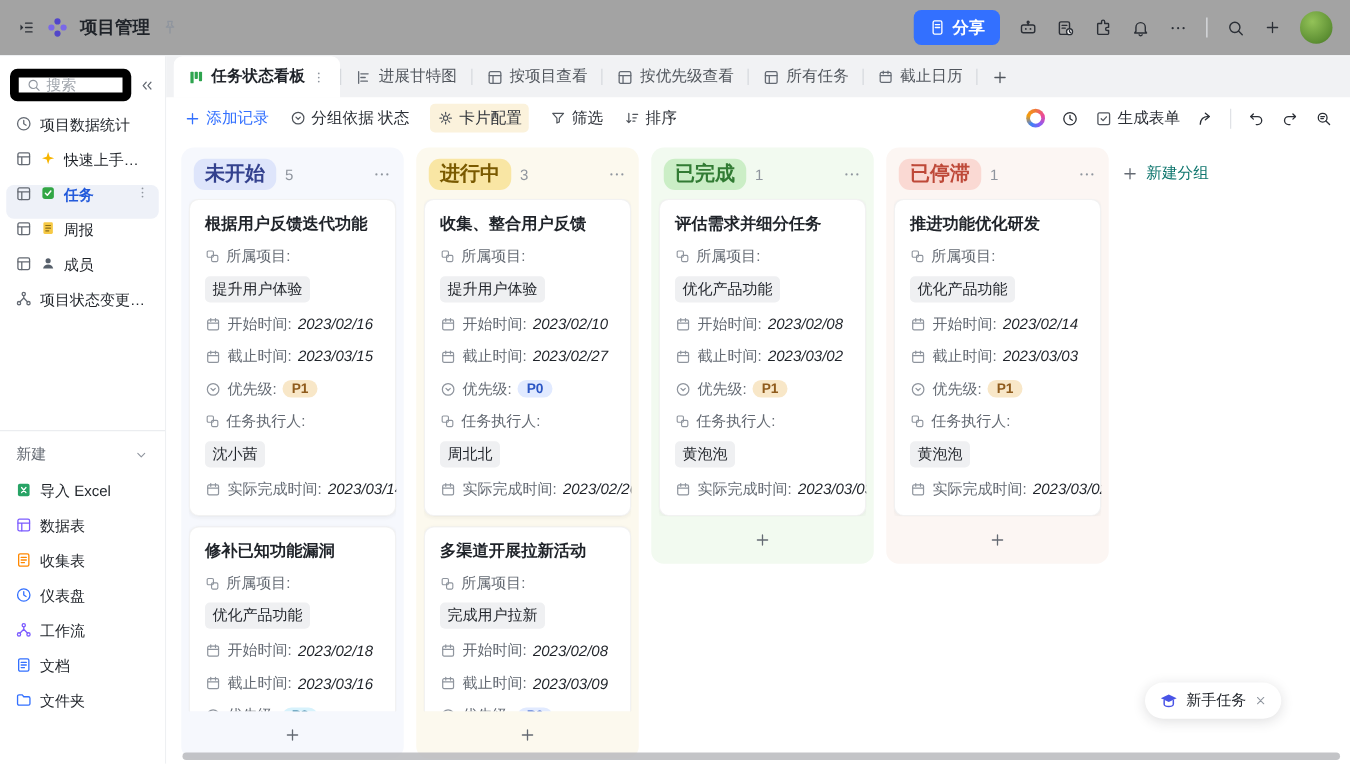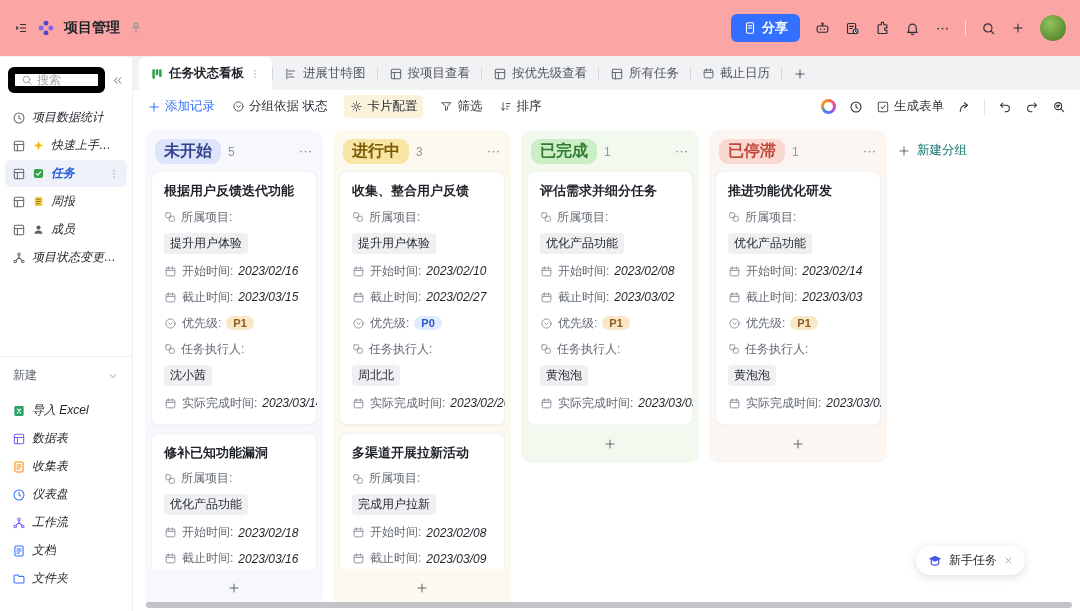--- a/index.html
+++ b/index.html
@@ -1,21 +1,21 @@
 <!DOCTYPE html>
 <html><head>
 <meta charset="utf-8">
 <style>
   * { margin:0; padding:0; box-sizing:border-box; }
   html,body { width:1080px; height:611px; overflow:hidden; background:#fff;
     font-family:"Liberation Sans","DejaVu Sans",sans-serif; color:#1f2329; }
   .app { position:relative; width:1080px; height:611px; display:flex; flex-direction:column; }
 
   
-  .topbar { height:56px; flex:none; display:flex; align-items:center; padding:0 14px; background:#fca5a5; }
+  .topbar { height:44px; flex:none; display:flex; align-items:center; padding:0 14px; background:#a3a3a3; }
   .tb-left { display:flex; align-items:center; gap:9px; }
   .tb-title { font-size:14px; font-weight:700; }
   .icon-btn { display:inline-flex; align-items:center; color:#2b2f36; cursor:pointer; }
   .icon-btn svg { display:block; }
   .tb-right { margin-left:auto; display:flex; align-items:center; gap:15px; }
   .share-btn { display:flex; align-items:center; gap:5px; background:#3370FF; color:#fff; border:none;
     border-radius:6px; padding:5px 12px; font-size:13px; font-weight:600; cursor:pointer; }
   .divider-v { width:1px; height:16px; background:#e0e2e6; }
   .avatar { width:26px; height:26px; border-radius:50%; cursor:pointer;
     background:radial-gradient(circle at 38% 32%, #93c258, #5d8f33 70%, #436c22); }
@@ -25,22 +25,22 @@
 
   
   .sidebar { width:133px; flex:none; background:#fff; border-right:1px solid #eef0f2;
     padding-top:10px; display:flex; flex-direction:column; overflow:hidden; }
   .search-row { display:flex; align-items:center; gap:6px; padding:0 8px; }
   .searchbox { flex:1; display:flex; align-items:center; gap:4px; border:7px solid #000000;
     border-radius:6px; height:26px; padding:0 6px; color:#8f959e; min-width:0; }
   .searchbox input { border:none; outline:none; width:100%; font-size:12px; background:transparent; color:#1f2329; }
   .searchbox input::placeholder { color:#a2a7ae; }
   .side-list { margin-top:10px; }
-  .side-item { display:flex; align-items:center; gap:6px; height:27px; padding:0 7px; margin:1px 5px;
-    border-radius:6px; font-size:12px; color:#1f2329; cursor:pointer; white-space:nowrap; overflow:hidden;font-style:italic; }
+  .side-item { display:flex; align-items:flex-start; gap:6px; height:27px; padding:0 7px; margin:1px 5px;
+    border-radius:6px; font-size:12px; color:#1f2329; cursor:pointer; white-space:nowrap; overflow:hidden; }
   .side-item.active { background:#eef1f8; color:#245bdb; font-weight:700; }
   .side-item .lab { overflow:hidden; text-overflow:ellipsis; }
   .side-item .dots { margin-left:auto; color:#8f959e; flex:none; }
   .side-sep { border-top:1px solid #ebedf0; margin-top:84px; }
   .section-head { display:flex; align-items:center; justify-content:space-between; padding:10px 13px 2px;
     color:#646a73; font-size:12px; cursor:pointer; }
 
   
   .content { flex:1; display:flex; flex-direction:column; min-width:0; }
   .tabstrip { height:33px; flex:none; background:#f1f2f4; display:flex; align-items:stretch; padding-left:6px; }

